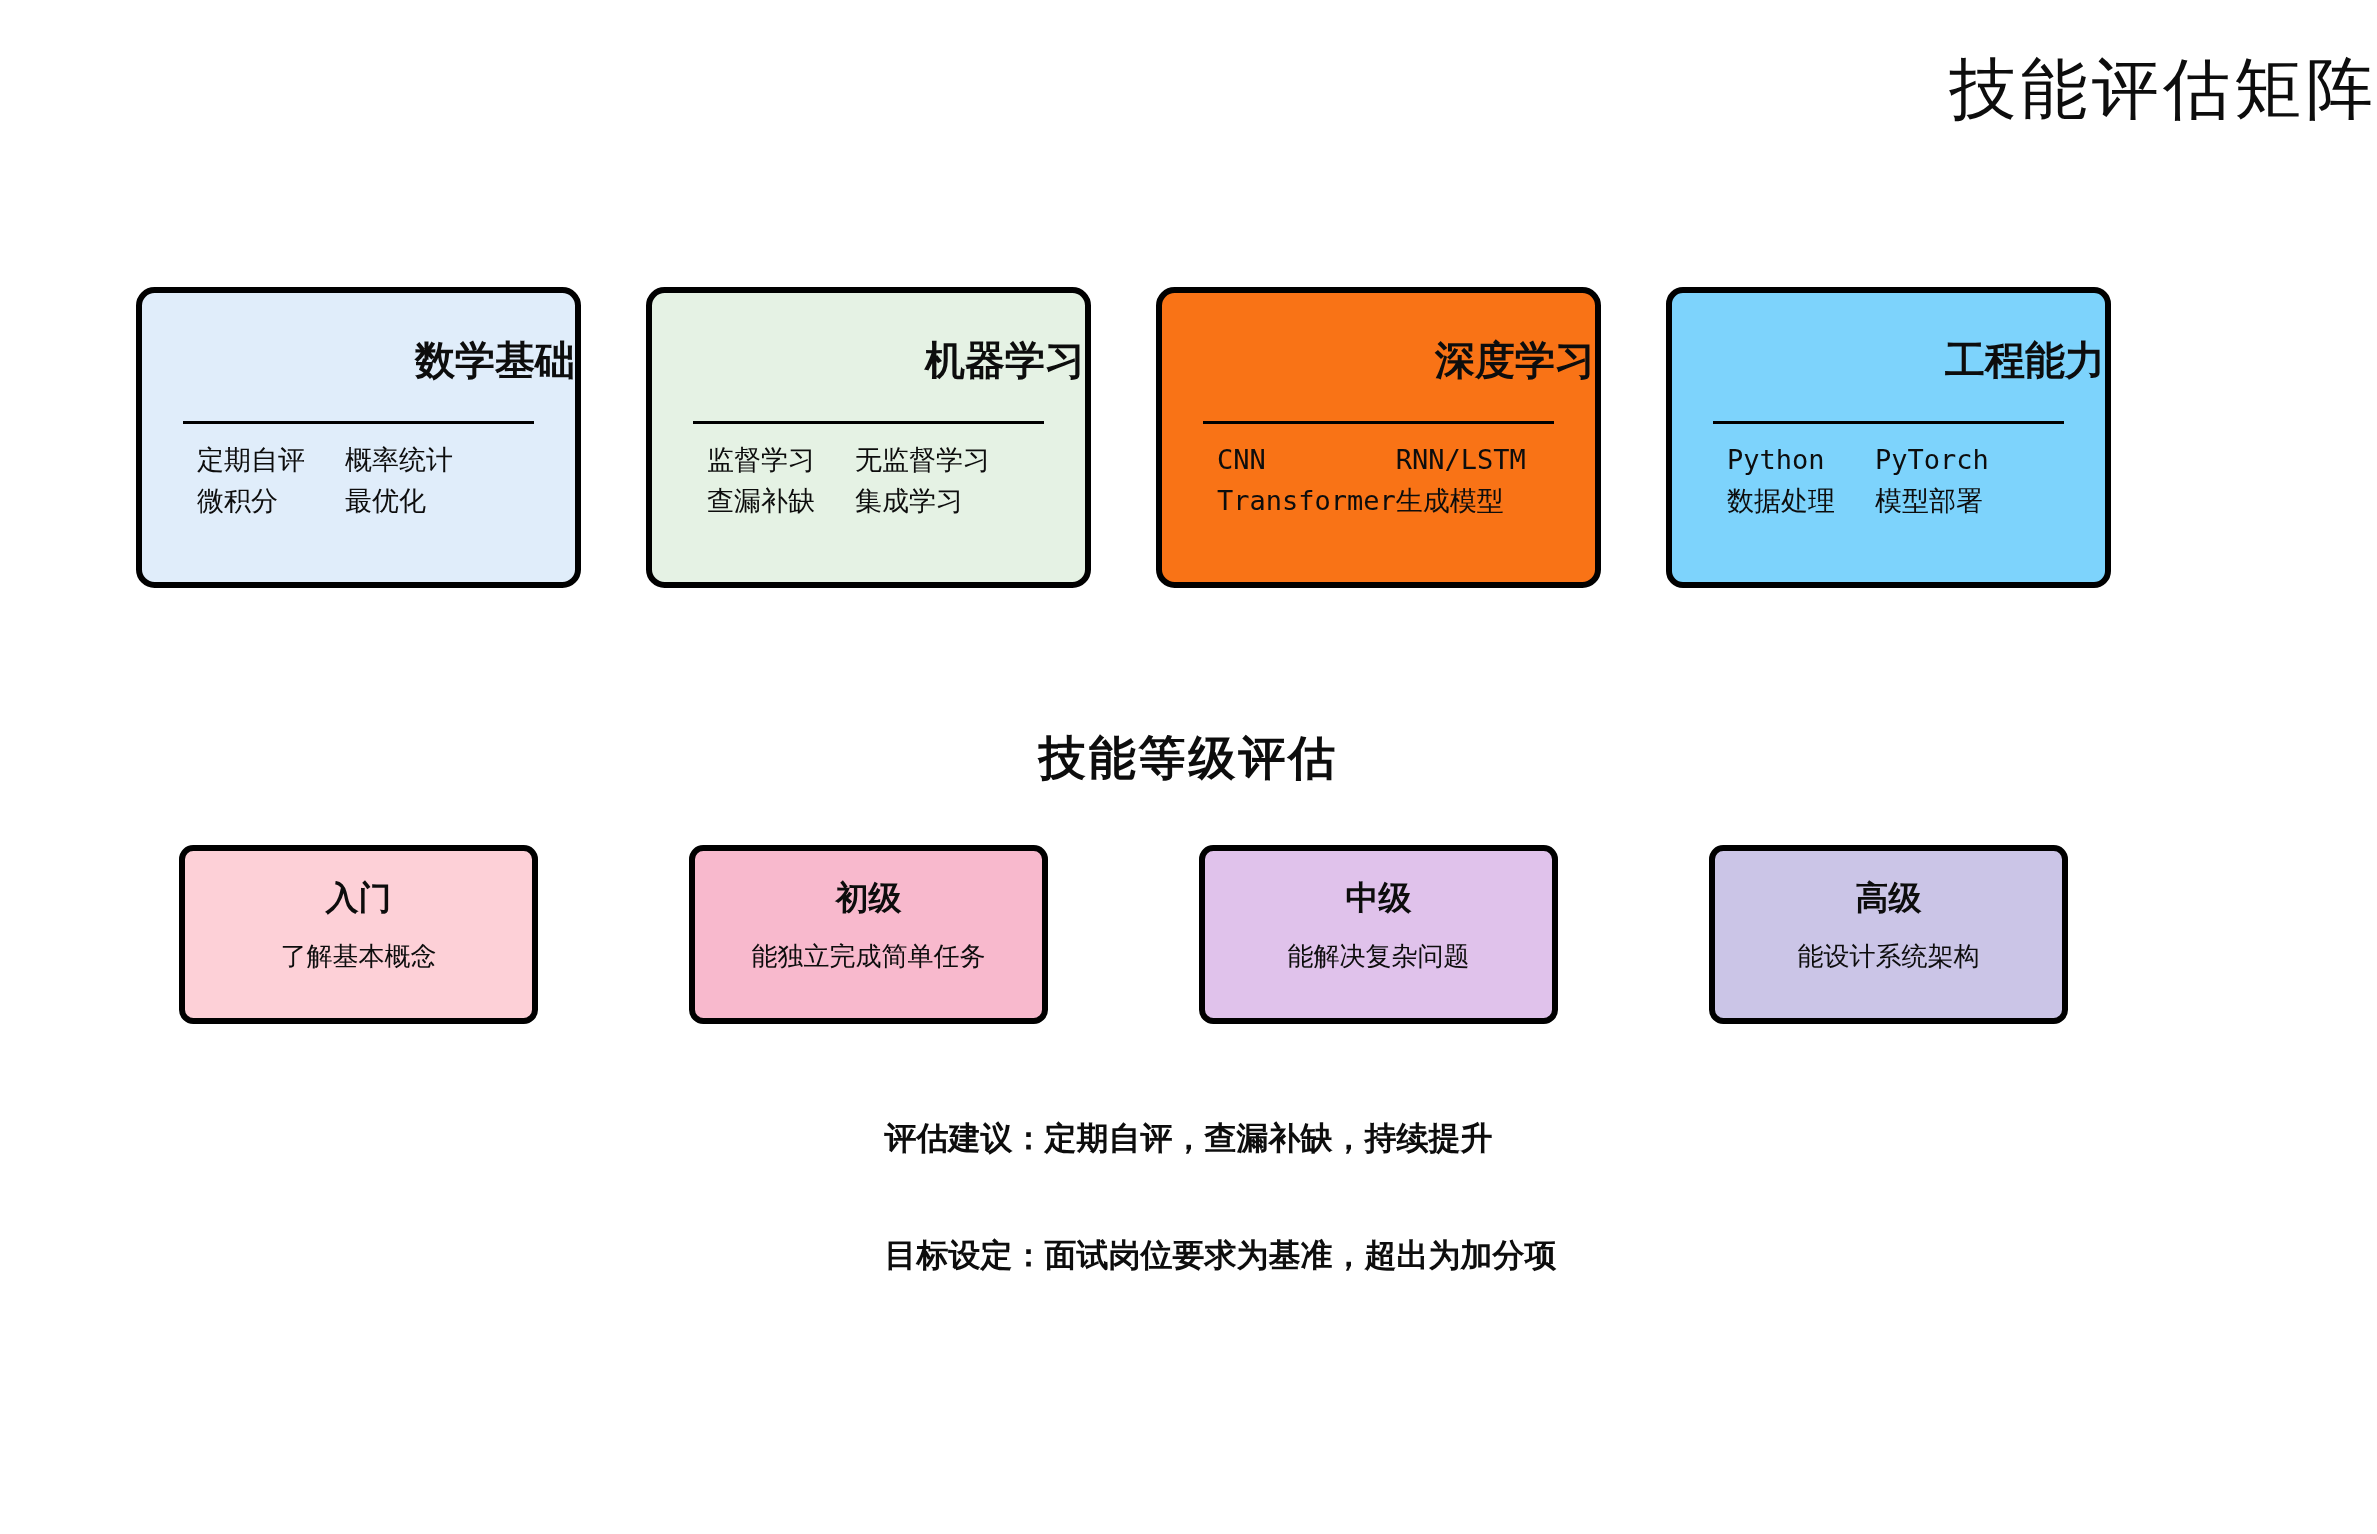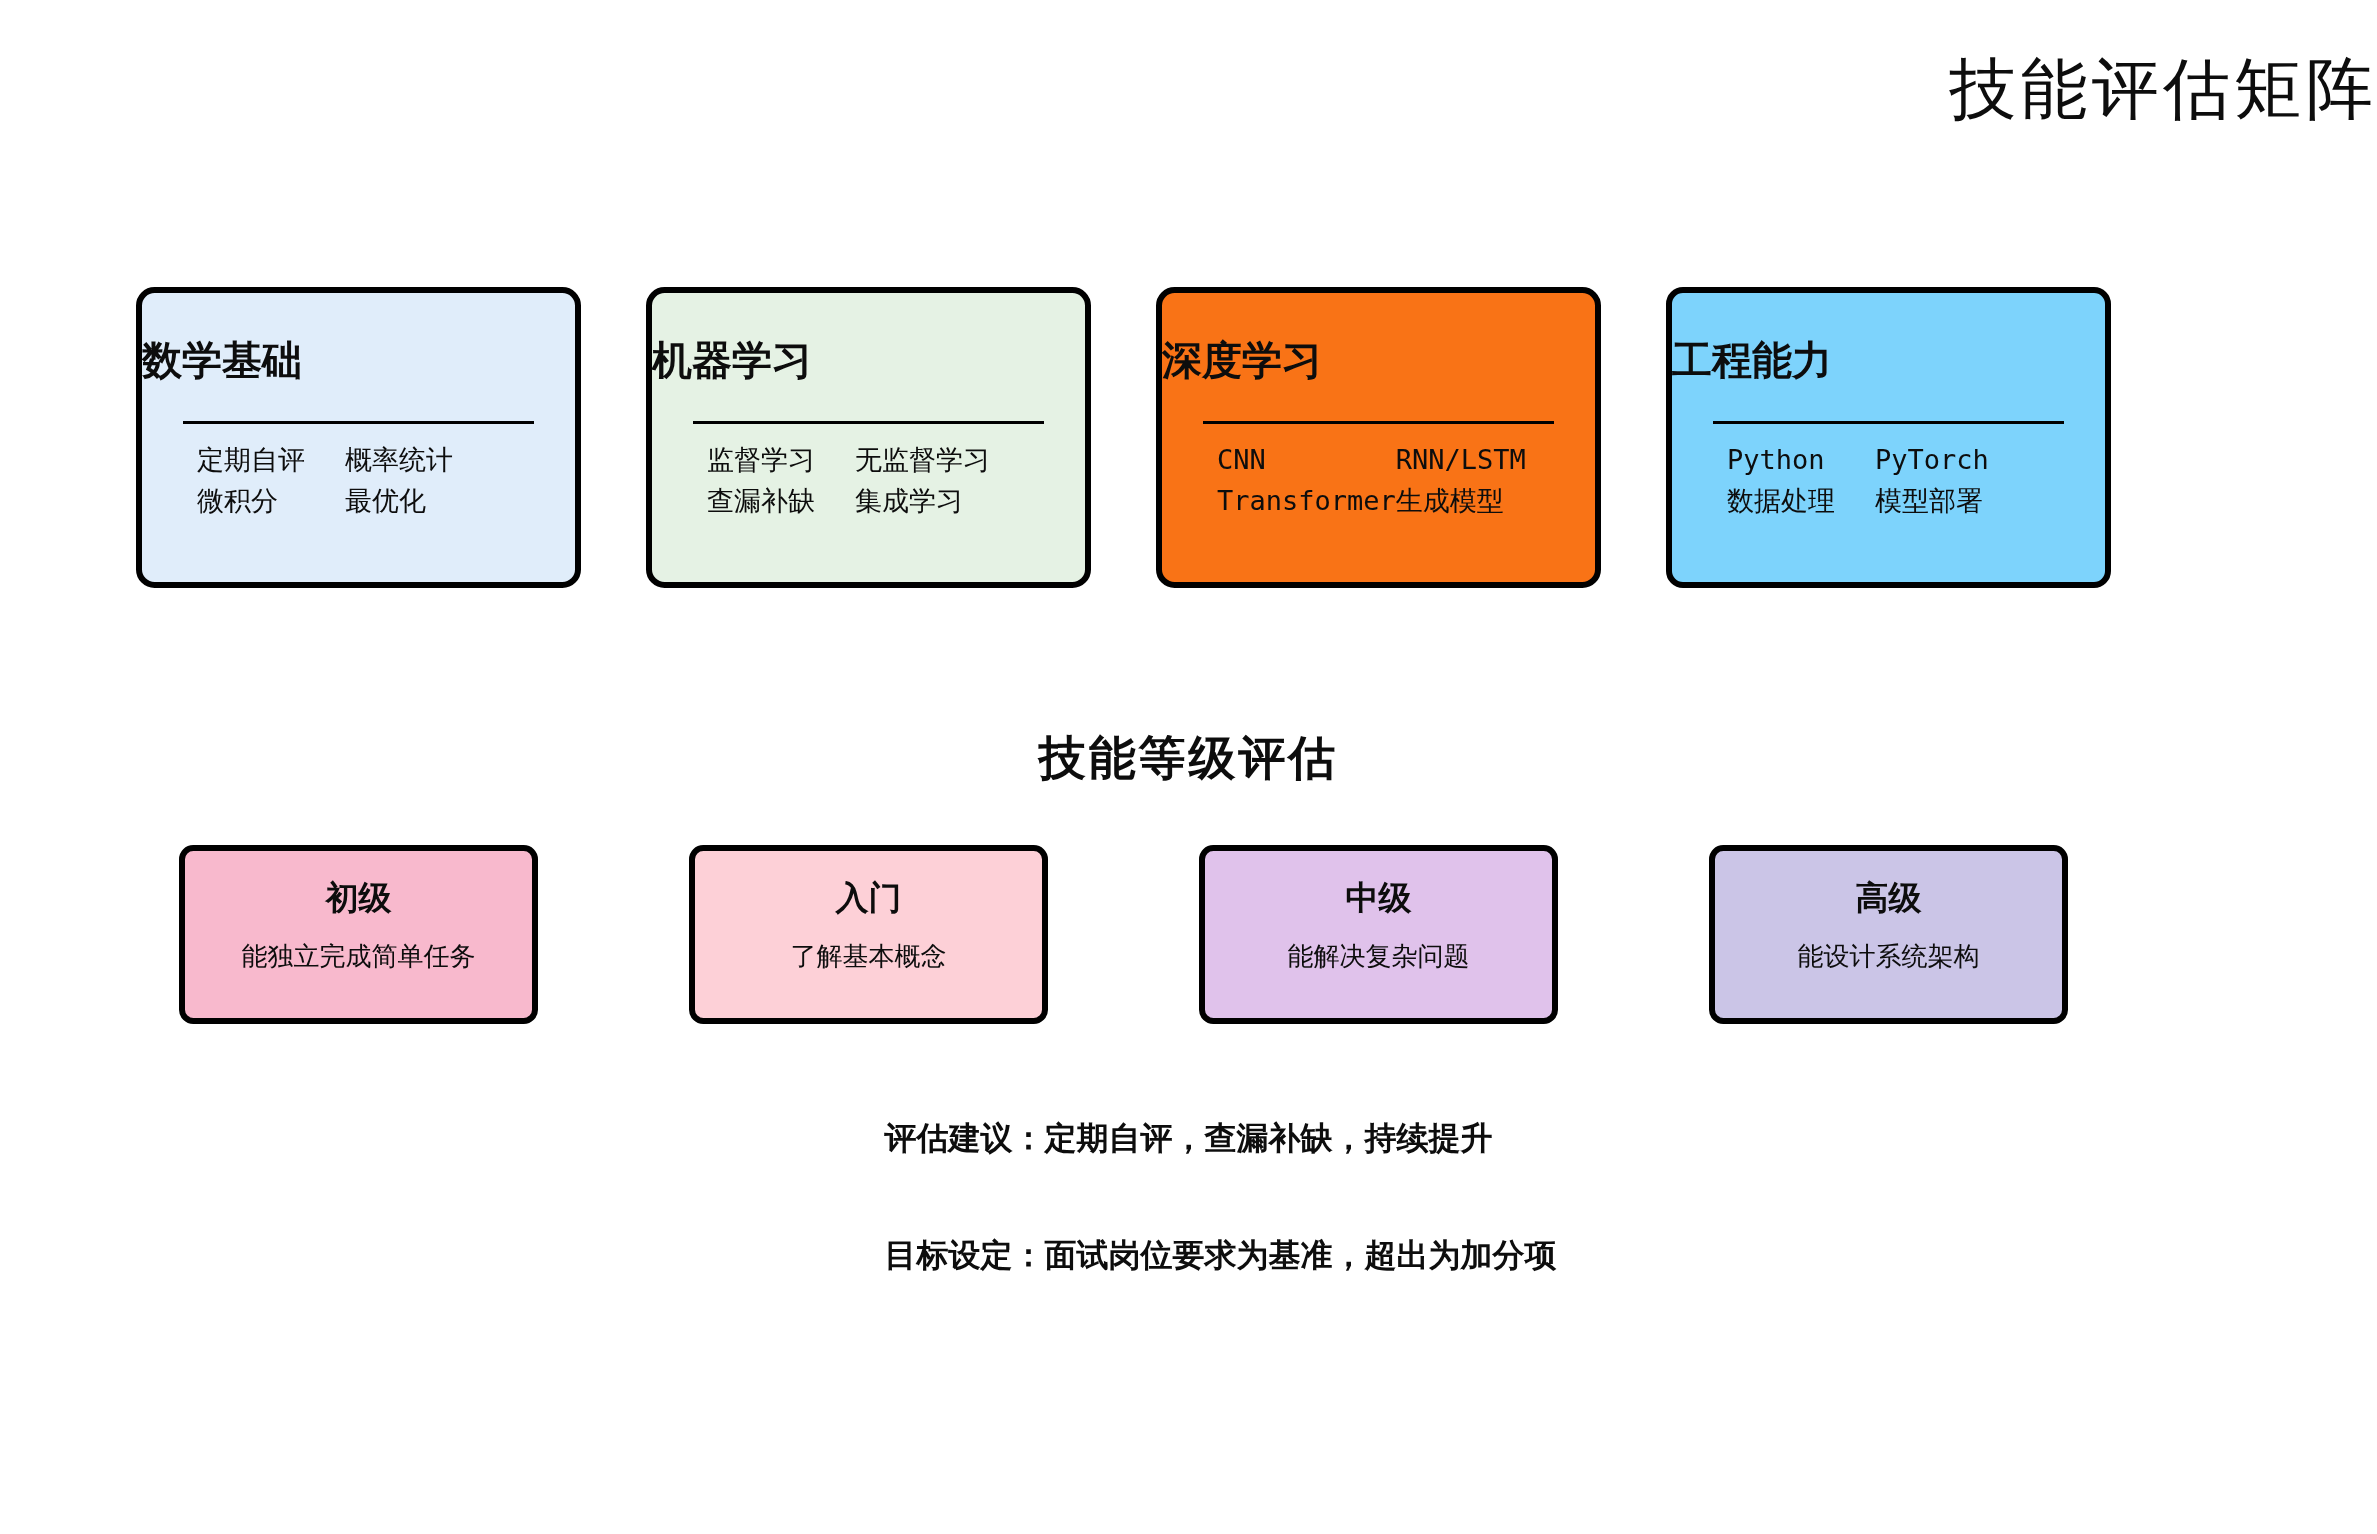--- a/index.html
+++ b/index.html
@@ -43,21 +43,21 @@
     border: 6.5px solid #000000;
     flex: 0 0 auto;
   }
   .group-card {
     width: 445px;
     height: 301px;
     border-radius: 18.6px;
   }
   .card-title {
     margin-top: 42px;
-    text-align: left;
+    text-align: right;
     font-size: 40px;
     font-weight: 600;
     line-height: 1.25;
   }
   .divider {
     width: 351px;
     margin: 36px auto 0 auto;
     border: none;
     border-top: 3.6px solid #000000;
   }
@@ -170,30 +170,30 @@
         <span class="item">模型部署</span>
       </div>
     </div>
 
   </section>
 
   <h2 class="section-title">技能等级评估</h2>
 
   <section class="row row-levels">
 
+    <div class="card level-card" style="background-color: rgb(253, 208, 215);">
+      <div class="level-title">入门</div>
+      <div class="level-desc">了解基本概念</div>
+    </div>
+
     <div class="card level-card" style="background-color: rgb(248, 185, 205);">
       <div class="level-title">初级</div>
       <div class="level-desc">能独立完成简单任务</div>
     </div>
 
-    <div class="card level-card" style="background-color: rgb(253, 208, 215);">
-      <div class="level-title">入门</div>
-      <div class="level-desc">了解基本概念</div>
-    </div>
-
     <div class="card level-card" style="background-color: rgb(224, 194, 235);">
       <div class="level-title">中级</div>
       <div class="level-desc">能解决复杂问题</div>
     </div>
 
     <div class="card level-card" style="background-color: rgb(203, 197, 231);">
       <div class="level-title">高级</div>
       <div class="level-desc">能设计系统架构</div>
     </div>
 

